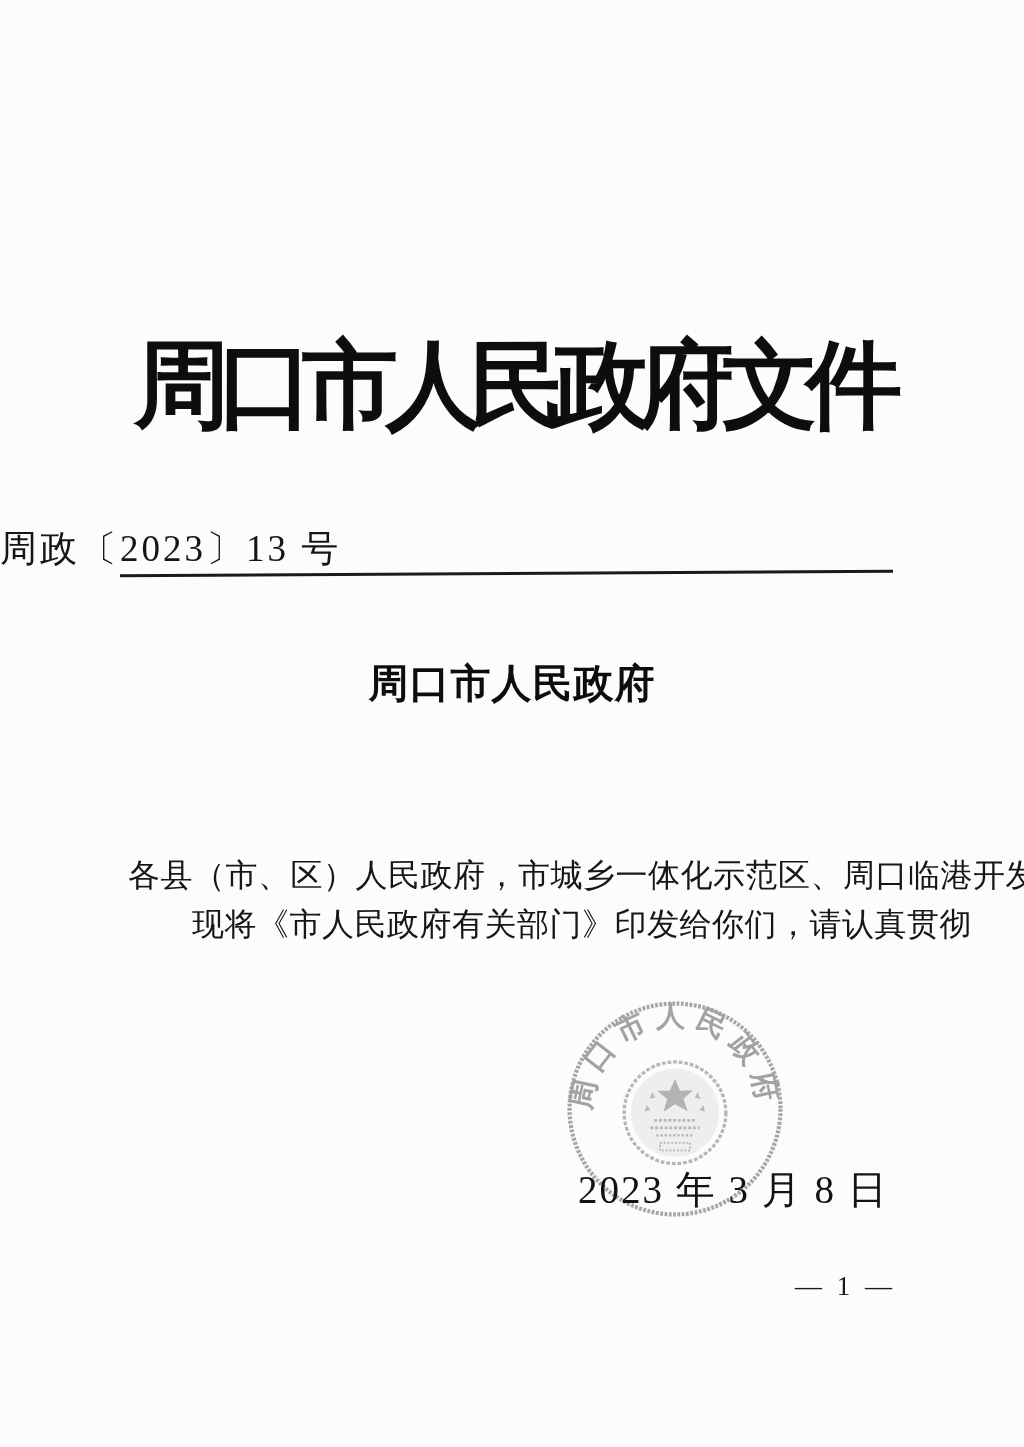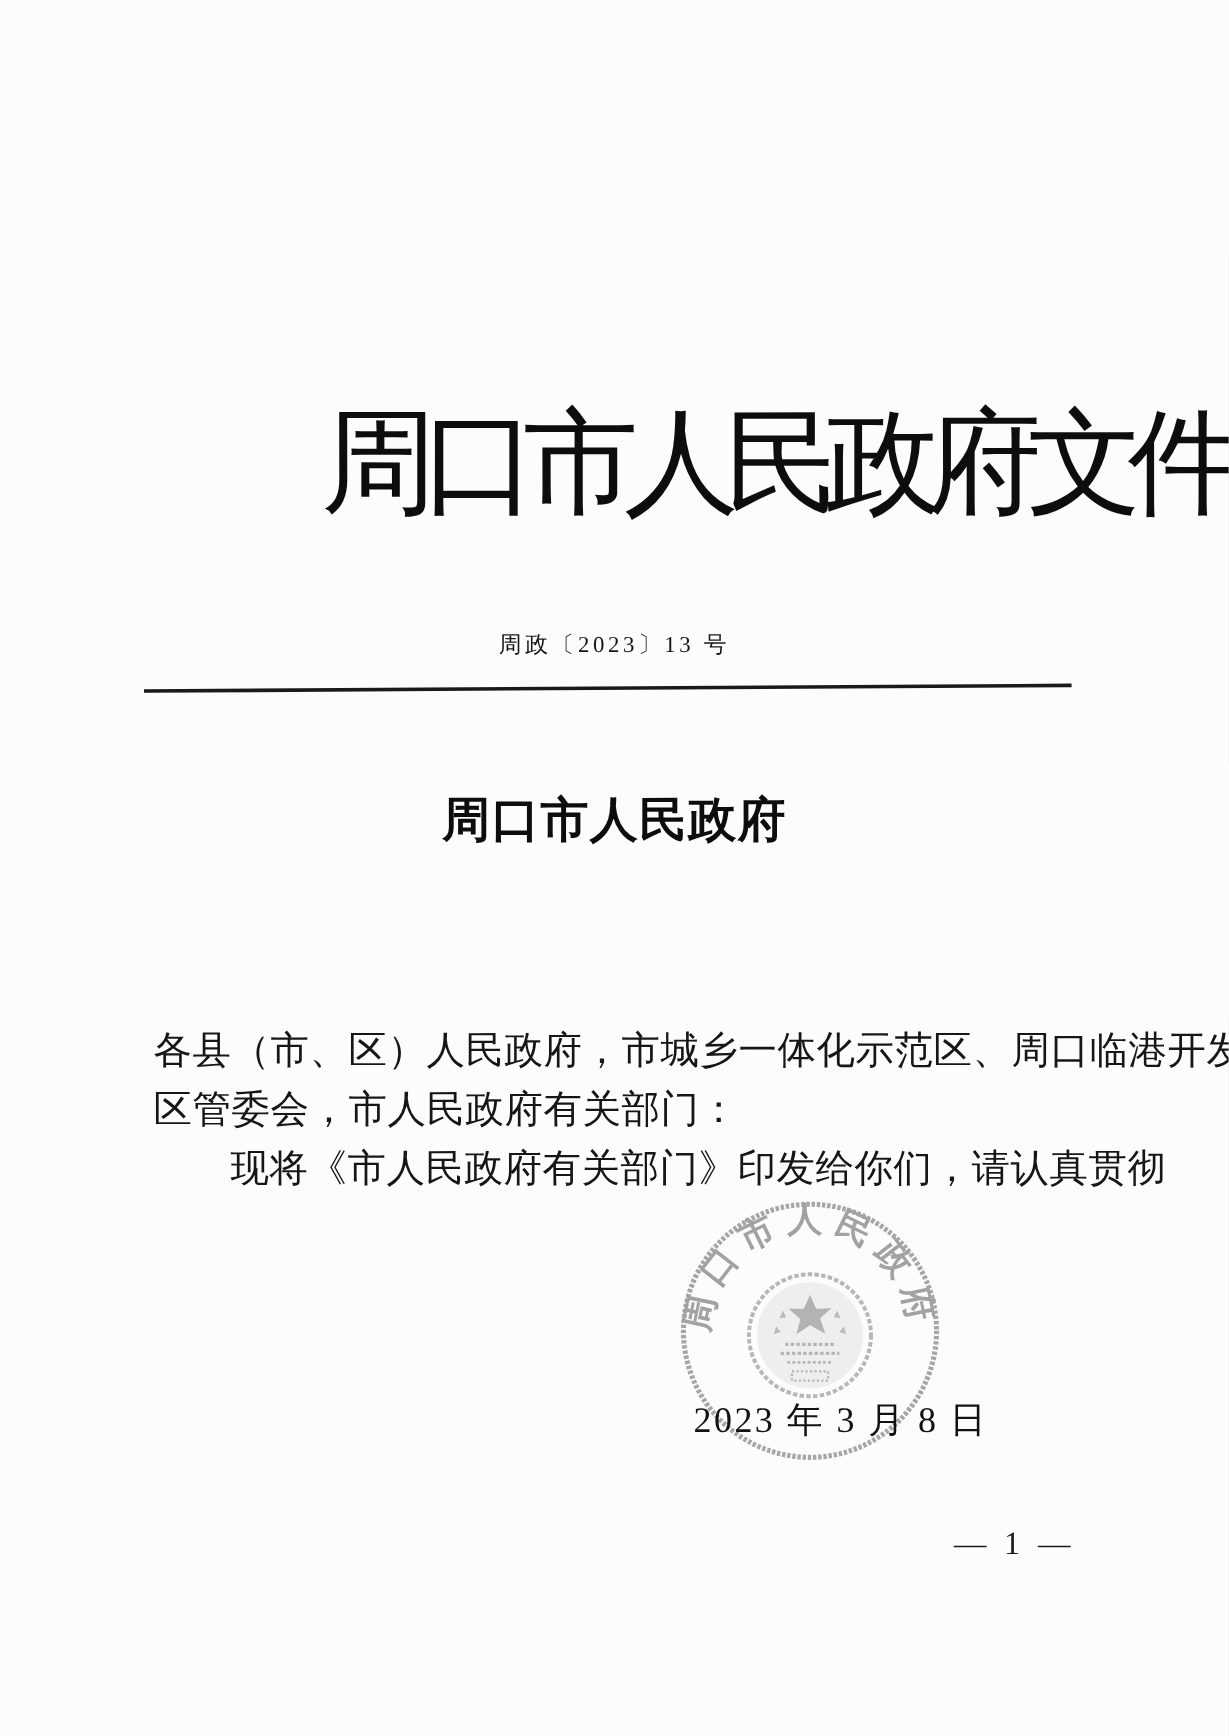--- a/index.html
+++ b/index.html
@@ -12,34 +12,34 @@
     background: #fcfcfc;
     overflow: hidden;
     color: #111;
     font-family: "Liberation Serif", "DejaVu Serif", serif;
   }
   .org-title {
     position: absolute;
     top: 322px;
     left: 0;
     width: 100%;
-    text-align: right;
+    text-align: center;
     font-size: 96px;
-    font-weight: 400;
+    font-weight: 700;
     letter-spacing: -12px;
     color: #0d0d0d;
     white-space: nowrap;
   }
   .doc-number {
     position: absolute;
     top: 524px;
     left: 0;
     width: 100%;
-    text-align: center;
-    font-size: 19px;
+    text-align: left;
+    font-size: 37px;
     letter-spacing: 3px;
     color: #151515;
   }
   .rule {
     position: absolute;
     top: 572px;
     left: 120px;
     width: 773px;
     height: 3px;
     background: #1a1a1a;
@@ -78,21 +78,21 @@
     left: 562px;
     top: 996px;
     width: 226px;
     height: 226px;
     opacity: 0.78;
   }
   .date-line {
     position: absolute;
     top: 1163px;
     left: 578px;
-    font-size: 30px;
+    font-size: 39px;
     letter-spacing: 2px;
     color: #121212;
     white-space: nowrap;
   }
   .page-number {
     position: absolute;
     top: 1271px;
     right: 128px;
     font-size: 27px;
     letter-spacing: 4px;
@@ -110,21 +110,20 @@
   <div class="doc-number">周政〔2023〕13 号</div>
 
   <div class="rule"></div>
 
   <div class="notice-title">
     <div>周口市人民政府</div>
   </div>
 
   <div class="body-text">
     <span class="body-line">各县（市、区）人民政府，市城乡一体化示范区、周口临港开发</span>
-    <span class="body-line">区管委会，市人民政府有关部门：</span>
     <span class="body-line indent">现将《市人民政府有关部门》印发给你们，请认真贯彻</span>
   </div>
 
   <svg class="seal" viewBox="0 0 240 240" xmlns="http://www.w3.org/2000/svg">
     <defs>
       <path id="sealArc" d="M 37.3 150.1 A 88 88 0 1 1 202.7 150.1" fill="none"></path>
     </defs>
 
     <circle cx="120" cy="120" r="112" fill="none" stroke="#8f8f8f" stroke-width="4.5" stroke-dasharray="3 1.6"></circle>
 

